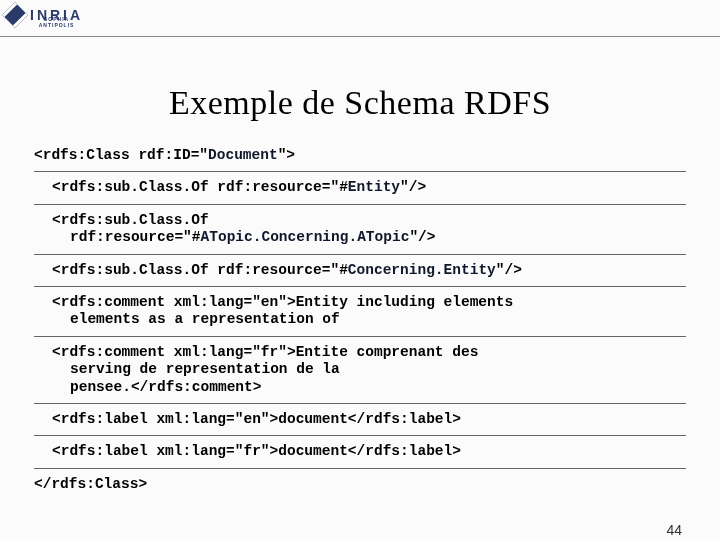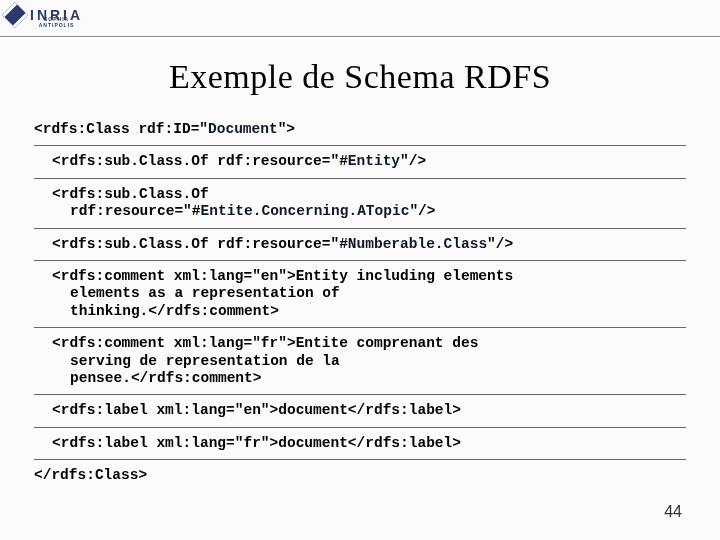--- a/index.html
+++ b/index.html
@@ -53,21 +53,21 @@
     left: 0;
     right: 0;
     height: 1px;
     background: #888;
   }
   .title {
     text-align: center;
     font-size: 34px;
     font-weight: 400;
     margin: 0;
-    padding-top: 58px;
+    padding-top: 84px;
     letter-spacing: 0.5px;
   }
   .code {
     font-family: "Courier New", Courier, monospace;
     font-size: 14.5px;
     font-weight: bold;
     line-height: 1.2;
     padding: 0 34px;
     margin-top: 18px;
   }
@@ -77,23 +77,23 @@
   }
   .code .blk:last-child {
     border-bottom: none;
   }
   .code .ind1 { padding-left: 18px; display:block; }
   .code .ind2 { padding-left: 36px; display:block; }
   .hl { color: #0f172a; }
   .pagenum {
     position: absolute;
     right: 38px;
-    bottom: 19px;
+    bottom: 2px;
     font-family: Arial, sans-serif;
-    font-size: 16px;
+    font-size: 14px;
     color: #333;
   }
 </style>
 </head>
 <body>
 
 <div class="logo">
   <div class="logo-mark"></div>
   <div class="logo-text">
     <span>INRIA</span>
@@ -113,34 +113,33 @@
 
   <div class="blk">
     <span class="ind1">
       <span>&lt;rdfs:sub.Class.Of rdf:resource="#</span><span class="hl">Entity</span><span>"/&gt;</span>
     </span>
   </div>
 
   <div class="blk">
     <span class="ind1">&lt;rdfs:sub.Class.Of</span>
     <span class="ind2">
-      <span>rdf:resource="#</span><span class="hl">Entite.Concerning.ATopic</span><span>"/&gt;</span>
+      <span>rdf:resource="#</span><span class="hl">ATopic.Concerning.ATopic</span><span>"/&gt;</span>
     </span>
   </div>
 
   <div class="blk">
     <span class="ind1">
-      <span>&lt;rdfs:sub.Class.Of rdf:resource="#</span><span class="hl">Numberable.Class</span><span>"/&gt;</span>
+      <span>&lt;rdfs:sub.Class.Of rdf:resource="#</span><span class="hl">Concerning.Entity</span><span>"/&gt;</span>
     </span>
   </div>
 
   <div class="blk">
     <span class="ind1">&lt;rdfs:comment xml:lang="en"&gt;Entity including elements</span>
     <span class="ind2">elements as a representation of</span>
-    <span class="ind2">thinking.&lt;/rdfs:comment&gt;</span>
   </div>
 
   <div class="blk">
     <span class="ind1">&lt;rdfs:comment xml:lang="fr"&gt;Entite comprenant des</span>
     <span class="ind2">serving de representation de la</span>
     <span class="ind2">pensee.&lt;/rdfs:comment&gt;</span>
   </div>
 
   <div class="blk">
     <span class="ind1">&lt;rdfs:label xml:lang="en"&gt;document&lt;/rdfs:label&gt;</span>

